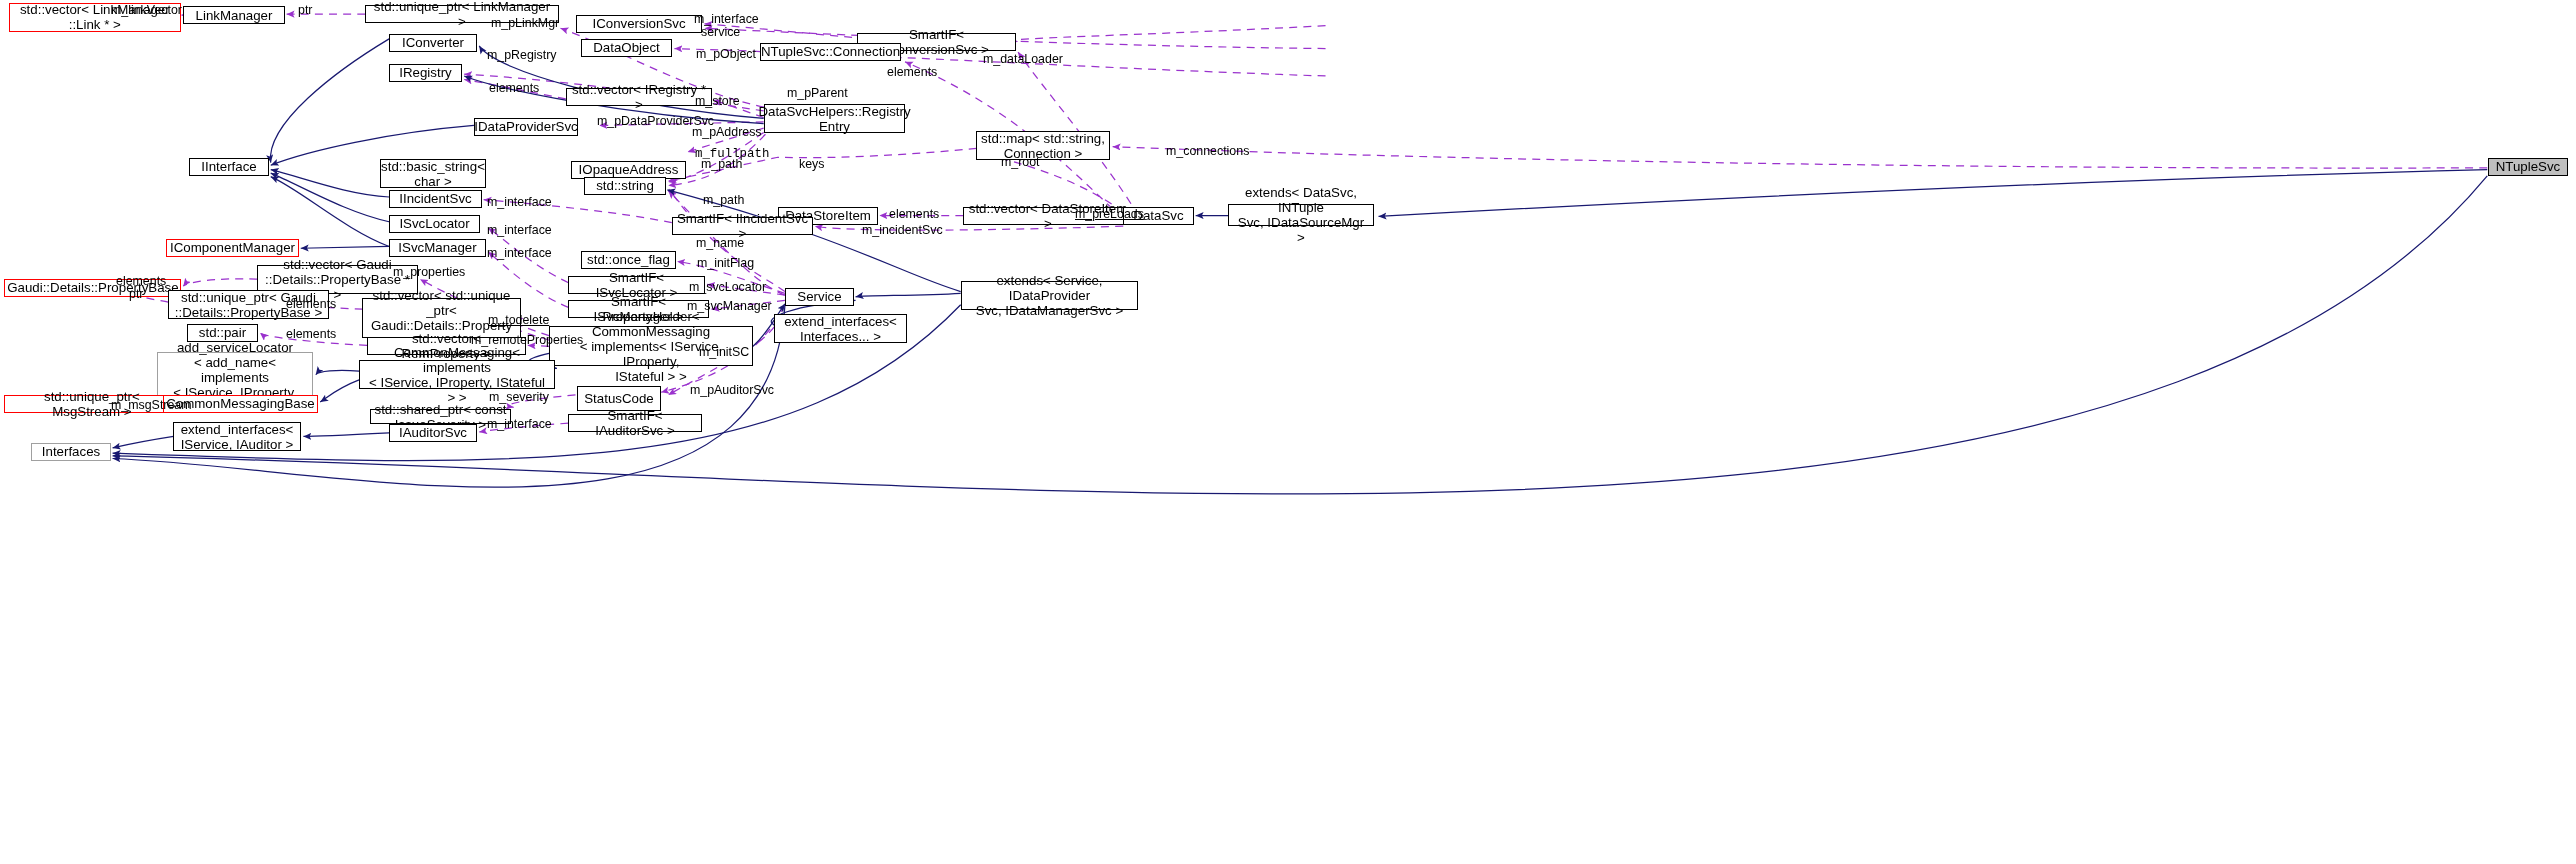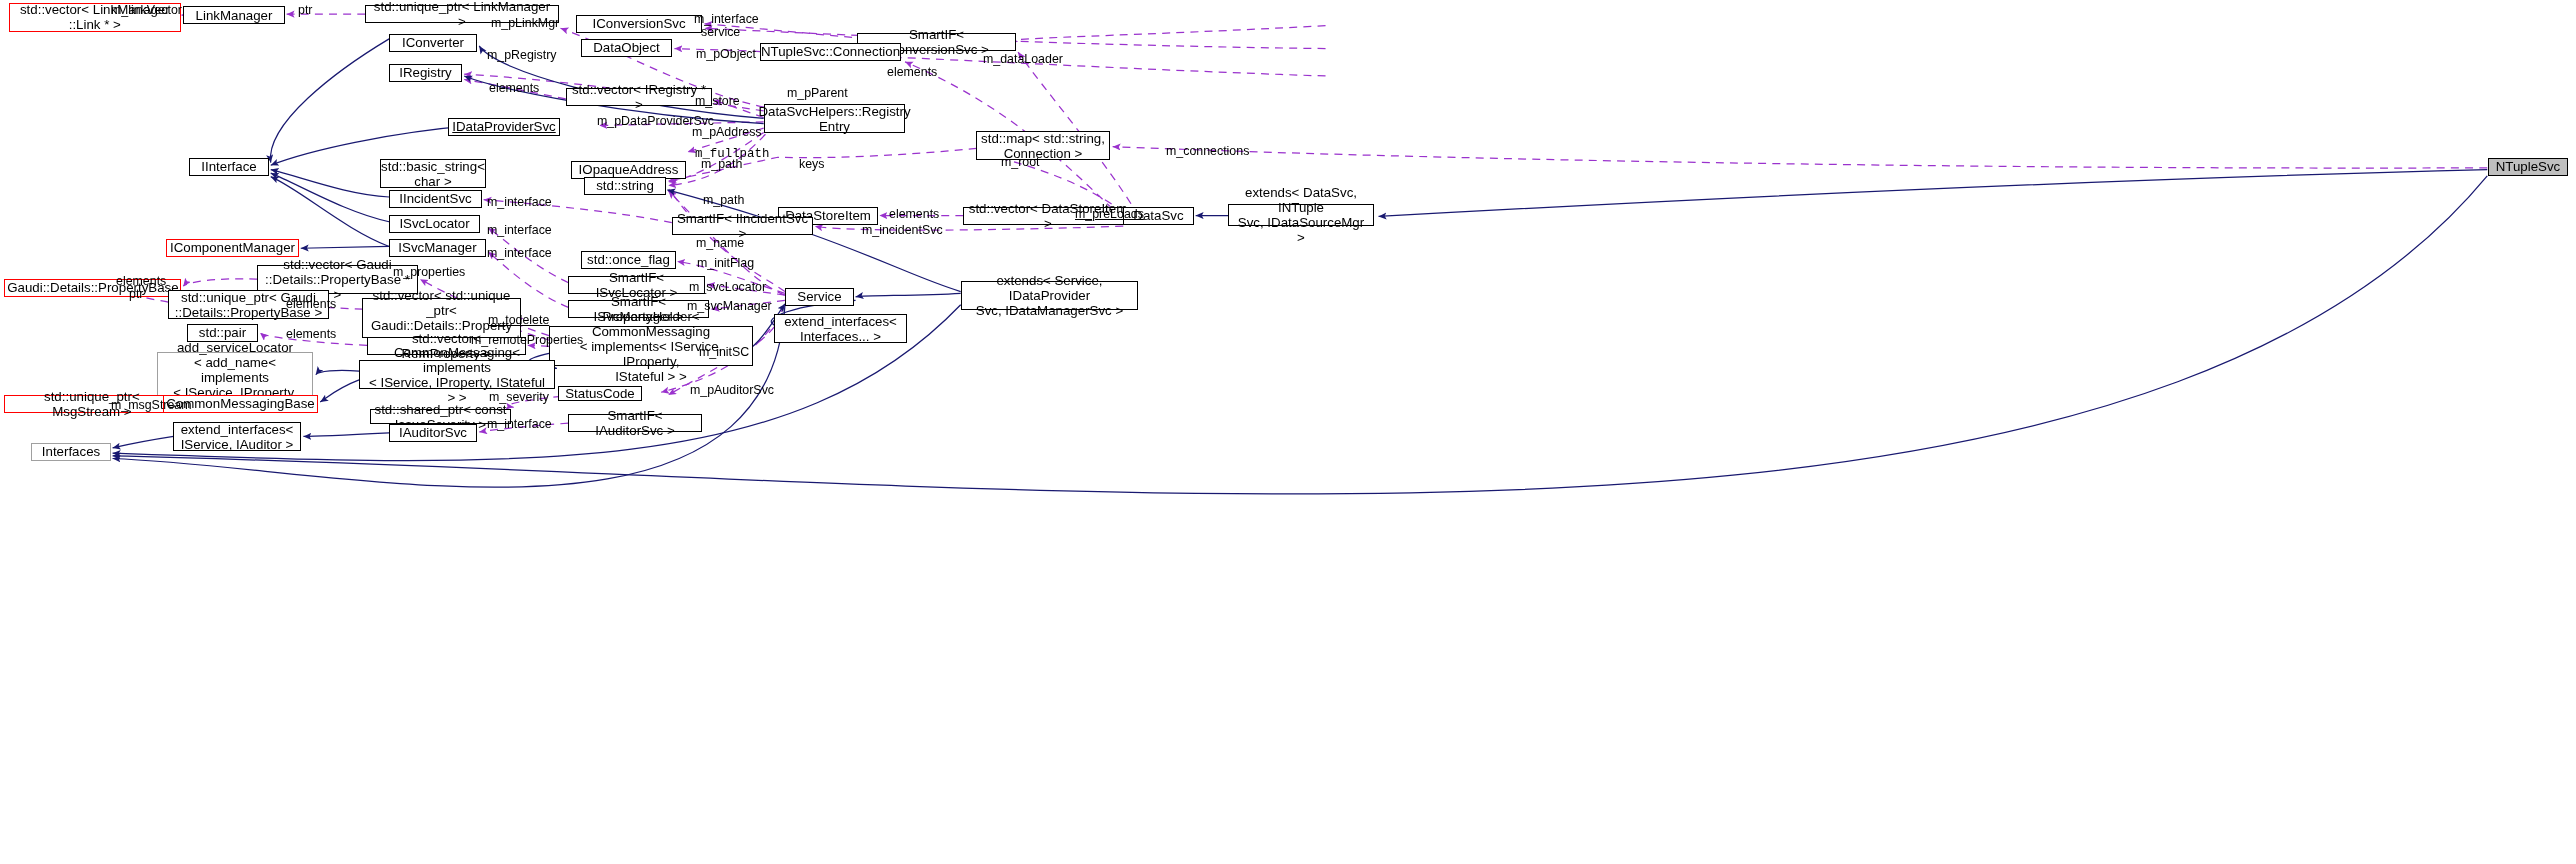--- a/index.html
+++ b/index.html
@@ -133,21 +133,21 @@
       <div class="node" style="left: 365px; top: 5.3px; width: 194px; height: 17.7px;">std::unique_ptr&lt; LinkManager &gt;</div>
       <div class="node" style="left: 576px; top: 15px; width: 126px; height: 17.7px;">IConversionSvc</div>
       <div class="node" style="left: 857px; top: 33px; width: 159px; height: 17.7px;">SmartIF&lt; IConversionSvc &gt;</div>
       <div class="node" style="left: 389px; top: 34px; width: 88px; height: 17.7px;">IConverter</div>
       <div class="node" style="left: 581px; top: 39px; width: 91px; height: 17.7px;">DataObject</div>
       <div class="node" style="left: 760px; top: 43px; width: 141px; height: 17.7px;">NTupleSvc::Connection</div>
       <div class="node" style="left: 389px; top: 64px; width: 73px; height: 17.7px;">IRegistry</div>
       <div class="node" style="left: 566px; top: 88px; width: 146px; height: 17.7px;">std::vector&lt; IRegistry * &gt;</div>
       <div class="node" style="left: 764px; top: 104px; width: 141px; height: 29px;">DataSvcHelpers::Registry
 Entry</div>
-      <div class="node" style="left: 448px; top: 118px; width: 112px; height: 17.7px; text-decoration: underline;">IDataProviderSvc</div>
+      <div class="node" style="left: 474px; top: 118px; width: 104px; height: 17.7px;">IDataProviderSvc</div>
       <div class="node" style="left: 976px; top: 131px; width: 134px; height: 29px;">std::map&lt; std::string,
 Connection &gt;</div>
       <div class="node" style="left: 571px; top: 145px; width: 115px; height: 17.7px; margin-top: 16px;">IOpaqueAddress</div>
       <div class="node filled" style="left: 2488px; top: 158px; width: 80px; height: 17.7px;">NTupleSvc</div>
       <div class="node" style="left: 189px; top: 158px; width: 80px; height: 17.7px;">IInterface</div>
       <div class="node" style="left: 380px; top: 159px; width: 106px; height: 29px;">std::basic_string&lt;
 char &gt;</div>
       <div class="node" style="left: 584px; top: 177px; width: 82px; height: 17.7px;">std::string</div>
       <div class="node" style="left: 389px; top: 190px; width: 93px; height: 17.7px;">IIncidentSvc</div>
       <div class="node" style="left: 1228px; top: 204px; width: 146px; height: 22px;">extends&lt; DataSvc, INTuple
@@ -179,21 +179,21 @@
       <div class="node" style="left: 549px; top: 326px; width: 204px; height: 40px;">PropertyHolder&lt; CommonMessaging
 &lt; implements&lt; IService, IProperty,
 IStateful &gt; &gt;</div>
       <div class="node" style="left: 367px; top: 337px; width: 159px; height: 17.7px;">std::vector&lt; RemProperty &gt;</div>
       <div class="node grey" style="left: 157px; top: 352px; width: 156px; height: 50px;">add_serviceLocator
 &lt; add_name&lt; implements
 &lt; IService, IProperty,
 IStateful &gt; &gt; &gt;</div>
       <div class="node" style="left: 359px; top: 360px; width: 196px; height: 29px;">CommonMessaging&lt; implements
 &lt; IService, IProperty, IStateful &gt; &gt;</div>
-      <div class="node" style="left: 558px; top: 386px; width: 84px; height: 15px;">StatusCode</div>
+      <div class="node" style="left: 577px; top: 386px; width: 84px; height: 25px;">StatusCode</div>
       <div class="node" style="left: 370px; top: 409px; width: 141px; height: 15px;">std::shared_ptr&lt; const
 IssueSeverity &gt;</div>
       <div class="node red" style="left: 4.4px; top: 395px; width: 175px; height: 17.7px;">std::unique_ptr&lt; MsgStream &gt;</div>
       <div class="node red" style="left: 163px; top: 395px; width: 155px; height: 17.7px;">CommonMessagingBase</div>
       <div class="node" style="left: 568px; top: 414px; width: 134px; height: 17.7px;">SmartIF&lt; IAuditorSvc &gt;</div>
       <div class="node" style="left: 173px; top: 422px; width: 128px; height: 29px;">extend_interfaces&lt;
 IService, IAuditor &gt;</div>
       <div class="node" style="left: 389px; top: 424px; width: 88px; height: 17.7px;">IAuditorSvc</div>
       <div class="node grey" style="left: 31px; top: 443px; width: 80px; height: 17.7px;">Interfaces</div>
     </div>

